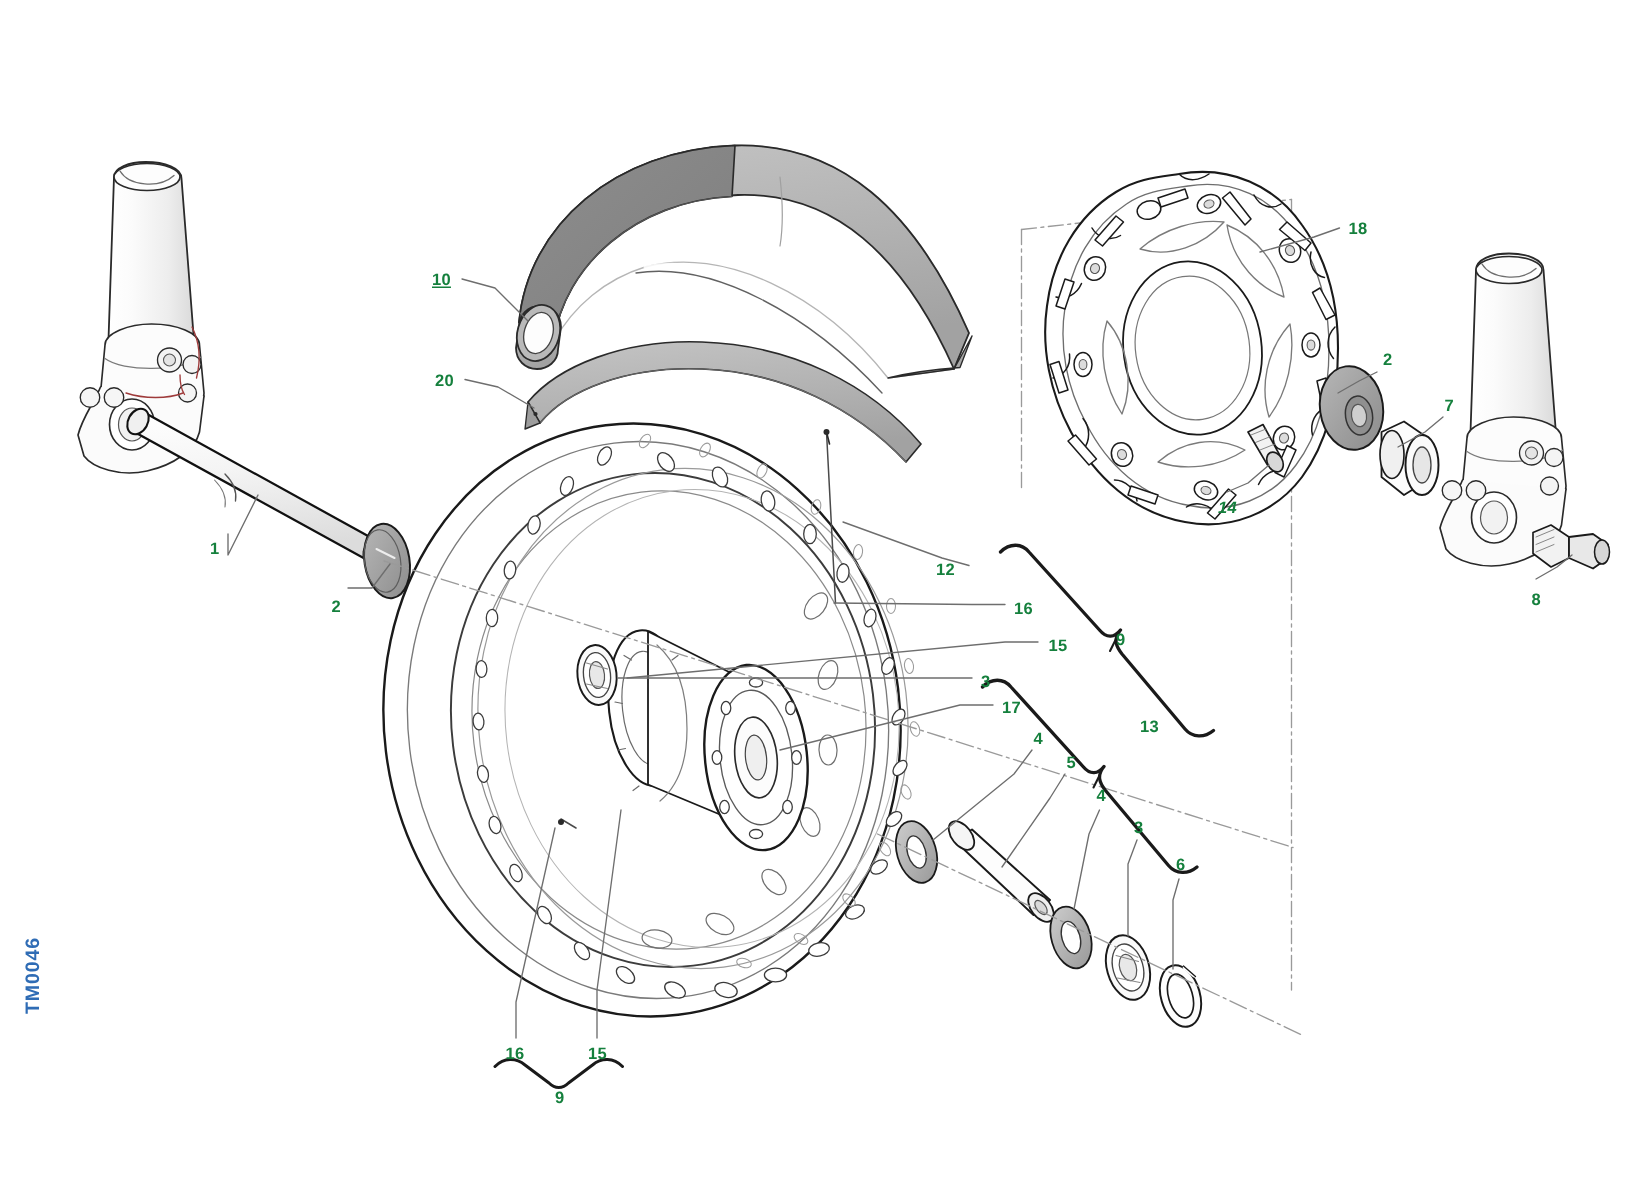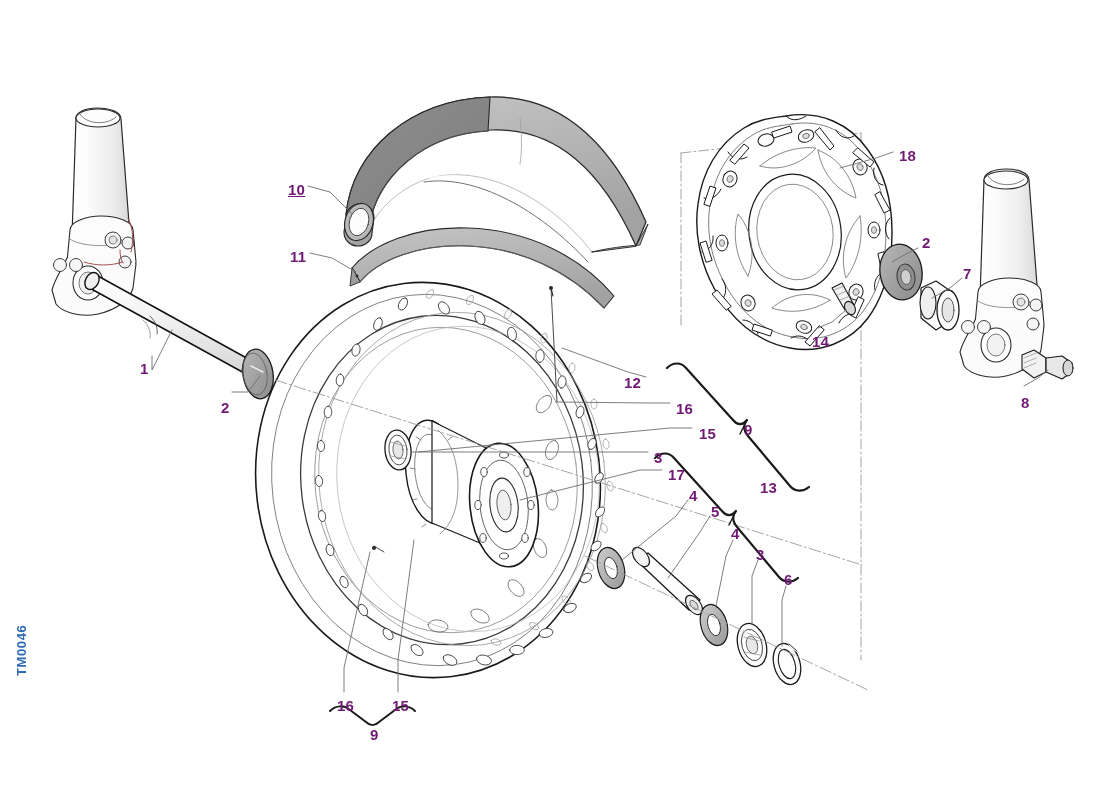--- a/index.html
+++ b/index.html
@@ -21,23 +21,23 @@
   #sheet svg.layer {
     position: absolute;
     left: 0;
     top: 0;
     width: 1100px;
     height: 800px;
   }
   .callout {
     position: absolute;
     font-family: "Liberation Sans", sans-serif;
-    font-size: 15px;
+    font-size: 11px;
     font-weight: bold;
-    color: #701a75;
+    color: #15803d;
     line-height: 1;
     white-space: nowrap;
     letter-spacing: 0.2px;
   }
   .drawing-code {
     position: absolute;
     left: 14px;
     top: 676px;
     font-family: "Liberation Sans", sans-serif;
     font-size: 13px;
@@ -530,37 +530,37 @@
       <g stroke="#1a1a1a" stroke-width="1.4" fill="none">
         <path d="M744,426 L740,434"></path>
         <path d="M733,517 L729,525"></path>
       </g>
     </g>
   </svg>
 
   <div class="callout" style="left:140px;  top:361px;">1</div>
   <div class="callout" style="left:221px;  top:400px;">2</div>
   <div class="callout" style="left:288px;  top:182px;text-decoration:underline;">10</div>
-  <div class="callout" style="left:290px;  top:249px;">11</div>
+  <div class="callout" style="left:290px;  top:249px;">20</div>
   <div class="callout" style="left:624px;  top:375px;">12</div>
   <div class="callout" style="left:676px;  top:401px;">16</div>
   <div class="callout" style="left:699px;  top:426px;">15</div>
   <div class="callout" style="left:744px;  top:422px;">9</div>
   <div class="callout" style="left:654px;  top:450px;">3</div>
   <div class="callout" style="left:668px;  top:467px;text-align:right;">17</div>
   <div class="callout" style="left:760px;  top:480px;text-align:right;">13</div>
   <div class="callout" style="left:689px;  top:488px;">4</div>
   <div class="callout" style="left:711px;  top:504px;">5</div>
   <div class="callout" style="left:731px;  top:526px;">4</div>
   <div class="callout" style="left:756px;  top:547px;">3</div>
   <div class="callout" style="left:784px;  top:572px;">6</div>
   <div class="callout" style="left:337px;  top:698px;">16</div>
   <div class="callout" style="left:392px;  top:698px;">15</div>
   <div class="callout" style="left:370px;  top:727px;">9</div>
   <div class="callout" style="left:899px;  top:148px;">18</div>
   <div class="callout" style="left:922px;  top:235px;">2</div>
-  <div class="callout" style="left:812px;  top:334px;">14</div>
+  <div class="callout" style="left:812px;  top:334px;font-style:italic;">14</div>
   <div class="callout" style="left:963px;  top:266px;">7</div>
   <div class="callout" style="left:1021px; top:395px;">8</div>
 
   <div class="drawing-code">TM0046</div>
 
 </div>
 
 </body></html>

